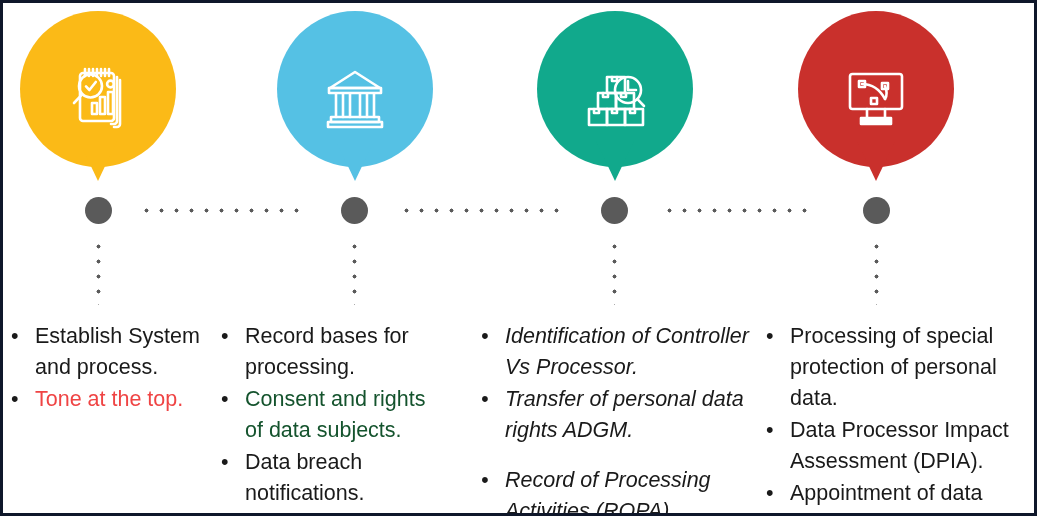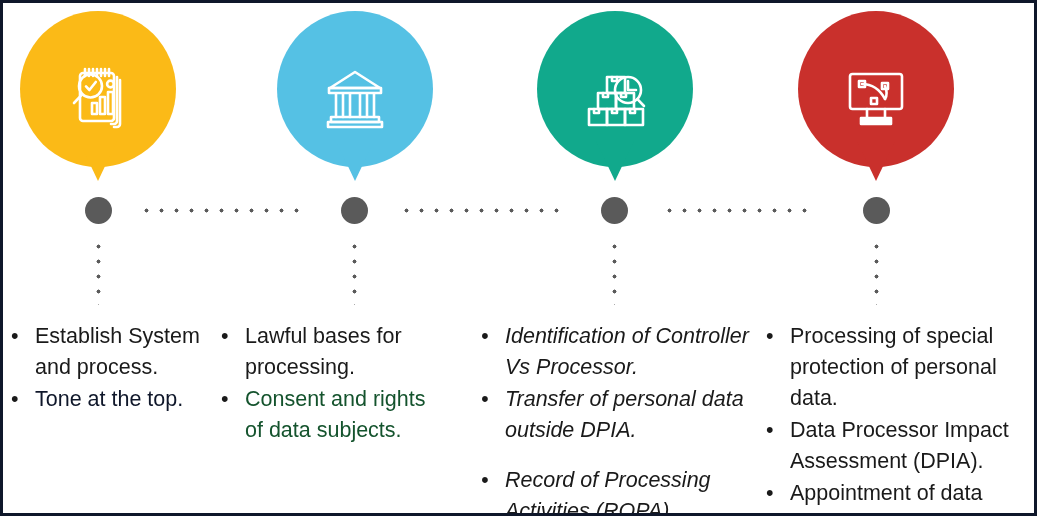--- a/index.html
+++ b/index.html
@@ -145,21 +145,21 @@
     </div>
   </div>
 
   <div class="node-dot" style="left: 82px; background: rgb(90, 90, 90);"></div>
   <div class="h-connector" style="left:136px; width:165px;"></div>
   <div class="v-connector" style="left:93px;"></div>
 
   <div class="text-col" id="text-1" style="left:0px; width:205px;">
     <ul class="bullet-list">
       <li style="color: rgb(26, 26, 26);">Establish System and process.</li>
-      <li style="color: #0f172a;">Tone at the top.</li>
+      <li style="color: #ef4444;">Tone at the top.</li>
     </ul>
   </div>
 
   <div class="pin" id="pin-2" style="left:274px;">
     <div class="pin-body" style="background: rgb(85, 193, 228);"></div>
     <div class="pin-tail" style="border-top-color: rgb(85, 193, 228);"></div>
     <div class="pin-icon">
       <svg viewBox="0 0 78 78" fill="none" stroke="#ffffff" stroke-width="2.6" stroke-linecap="round" stroke-linejoin="round">
         <path d="M39 15 L64 31 H14 Z"></path>
         <path d="M13 31 h52 v5 h-52 z"></path>
@@ -169,22 +169,23 @@
       </svg>
     </div>
   </div>
 
   <div class="node-dot" style="left: 338px; background: rgb(90, 90, 90);"></div>
   <div class="h-connector" style="left:396px; width:165px;"></div>
   <div class="v-connector" style="left:349px;"></div>
 
   <div class="text-col" id="text-2" style="left:210px; width:235px;">
     <ul class="bullet-list">
-      <li style="color: rgb(26, 26, 26);">Lawful bases for processing.</li>
+      <li style="color: rgb(26, 26, 26);">Record bases for processing.</li>
       <li style="color: #14532d;">Consent and rights of data subjects.</li>
+      <li style="color: rgb(26, 26, 26);">Data breach notifications.</li>
     </ul>
   </div>
 
   <div class="pin" id="pin-3" style="left:534px;">
     <div class="pin-body" style="background: rgb(17, 169, 140);"></div>
     <div class="pin-tail" style="border-top-color: rgb(17, 169, 140);"></div>
     <div class="pin-icon">
       <svg viewBox="0 0 78 78" fill="none" stroke="#ffffff" stroke-width="2.6" stroke-linecap="round" stroke-linejoin="round">
         <rect x="13" y="52" width="18" height="16"></rect>
         <rect x="31" y="52" width="18" height="16"></rect>
@@ -202,21 +203,21 @@
     </div>
   </div>
 
   <div class="node-dot" style="left: 598px; background: rgb(90, 90, 90);"></div>
   <div class="h-connector" style="left:659px; width:150px;"></div>
   <div class="v-connector" style="left:609px;"></div>
 
   <div class="text-col" id="text-3" style="left:470px; width:290px;font-style:italic;">
     <ul class="bullet-list">
       <li style="color: rgb(26, 26, 26);">Identification of Controller Vs Processor.</li>
-      <li style="color: rgb(26, 26, 26);">Transfer of personal data outside DPIA.</li>
+      <li style="color: rgb(26, 26, 26);">Transfer of personal data rights ADGM.</li>
       <li style="color: rgb(26, 26, 26); margin-top: 19px;">Record of Processing Activities (ROPA).</li>
     </ul>
   </div>
 
   <div class="pin" id="pin-4" style="left:795px;">
     <div class="pin-body" style="background: rgb(201, 48, 44);"></div>
     <div class="pin-tail" style="border-top-color: rgb(201, 48, 44);"></div>
     <div class="pin-icon">
       <svg viewBox="0 0 78 78" fill="none" stroke="#ffffff" stroke-width="2.6" stroke-linecap="round" stroke-linejoin="round">
         <rect x="13" y="17" width="52" height="35" rx="2.5"></rect>

